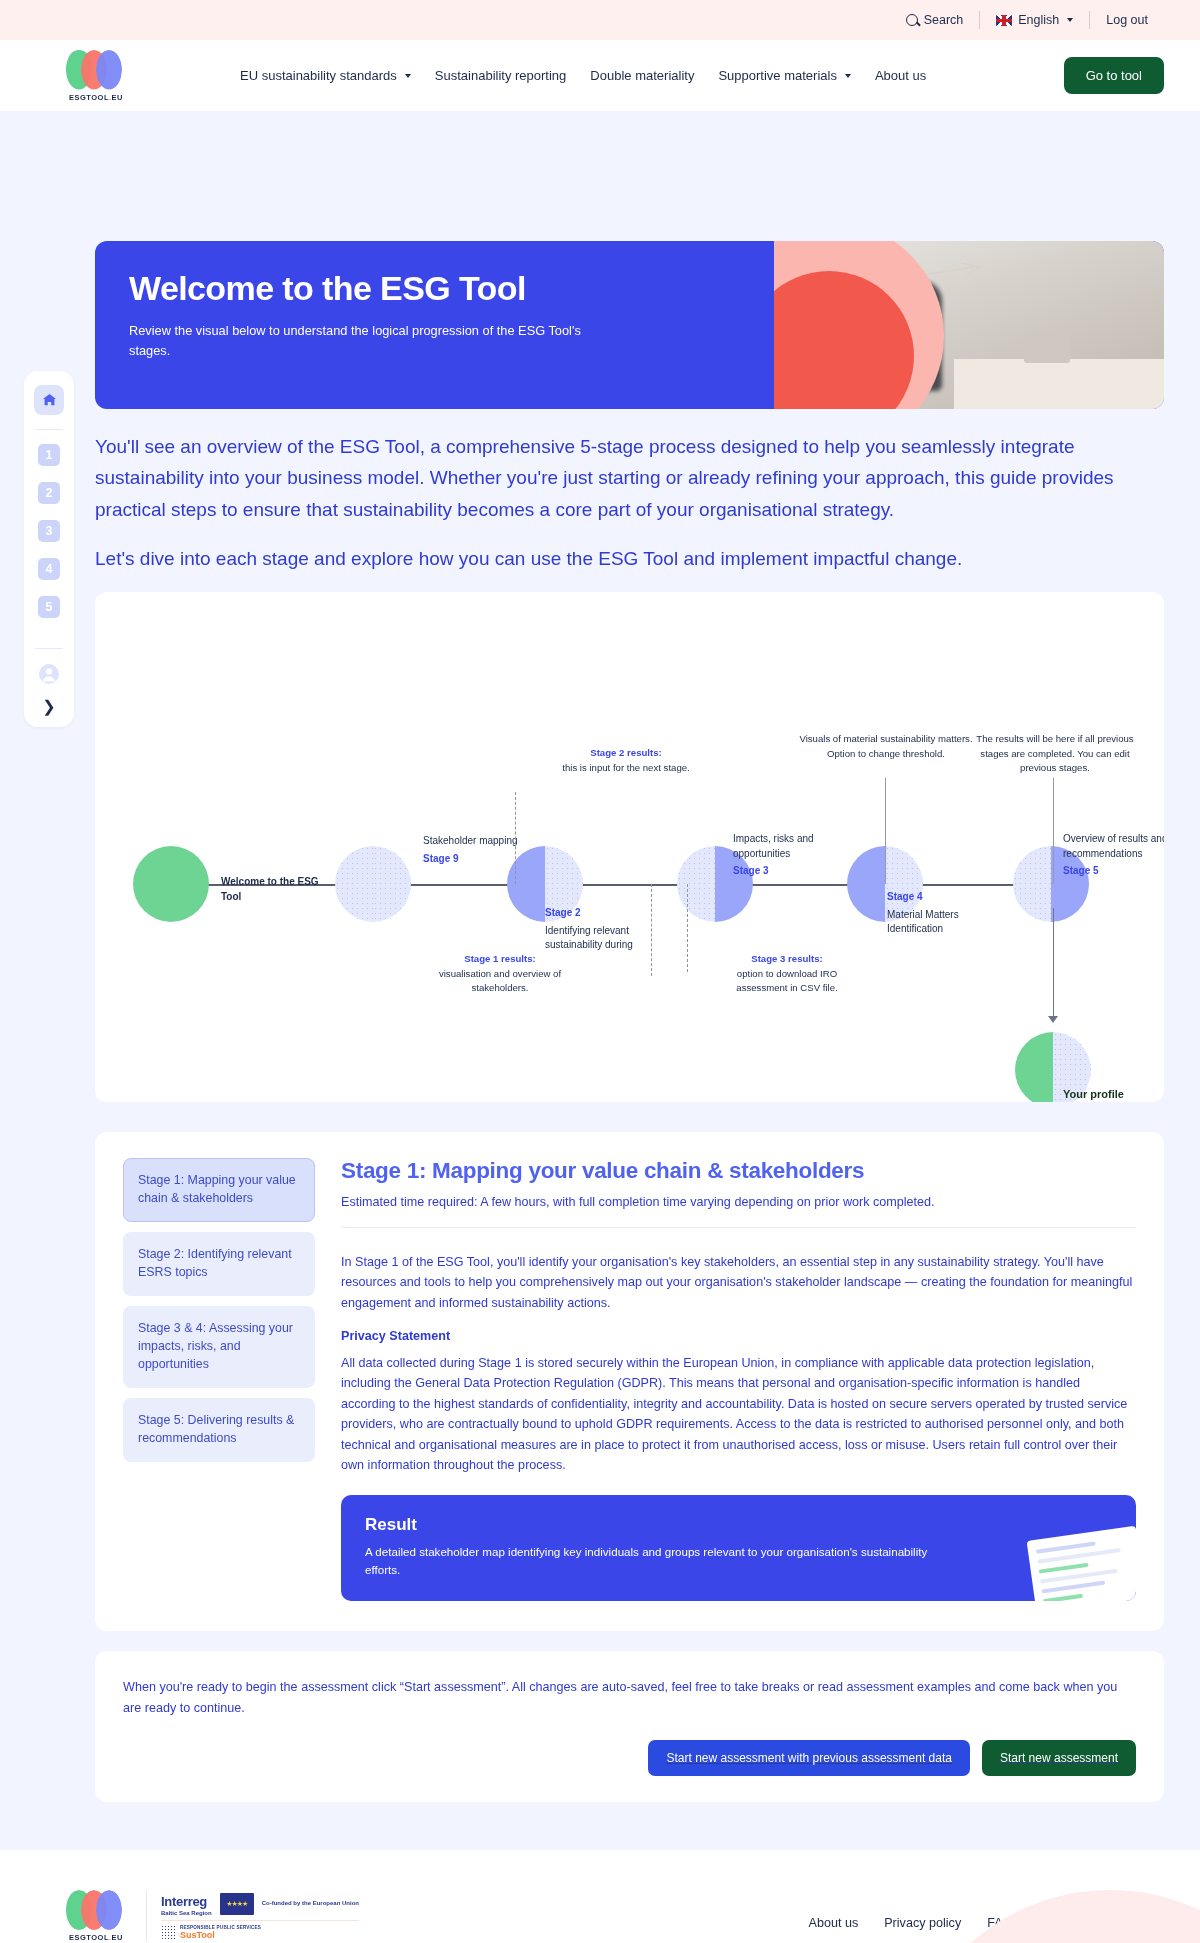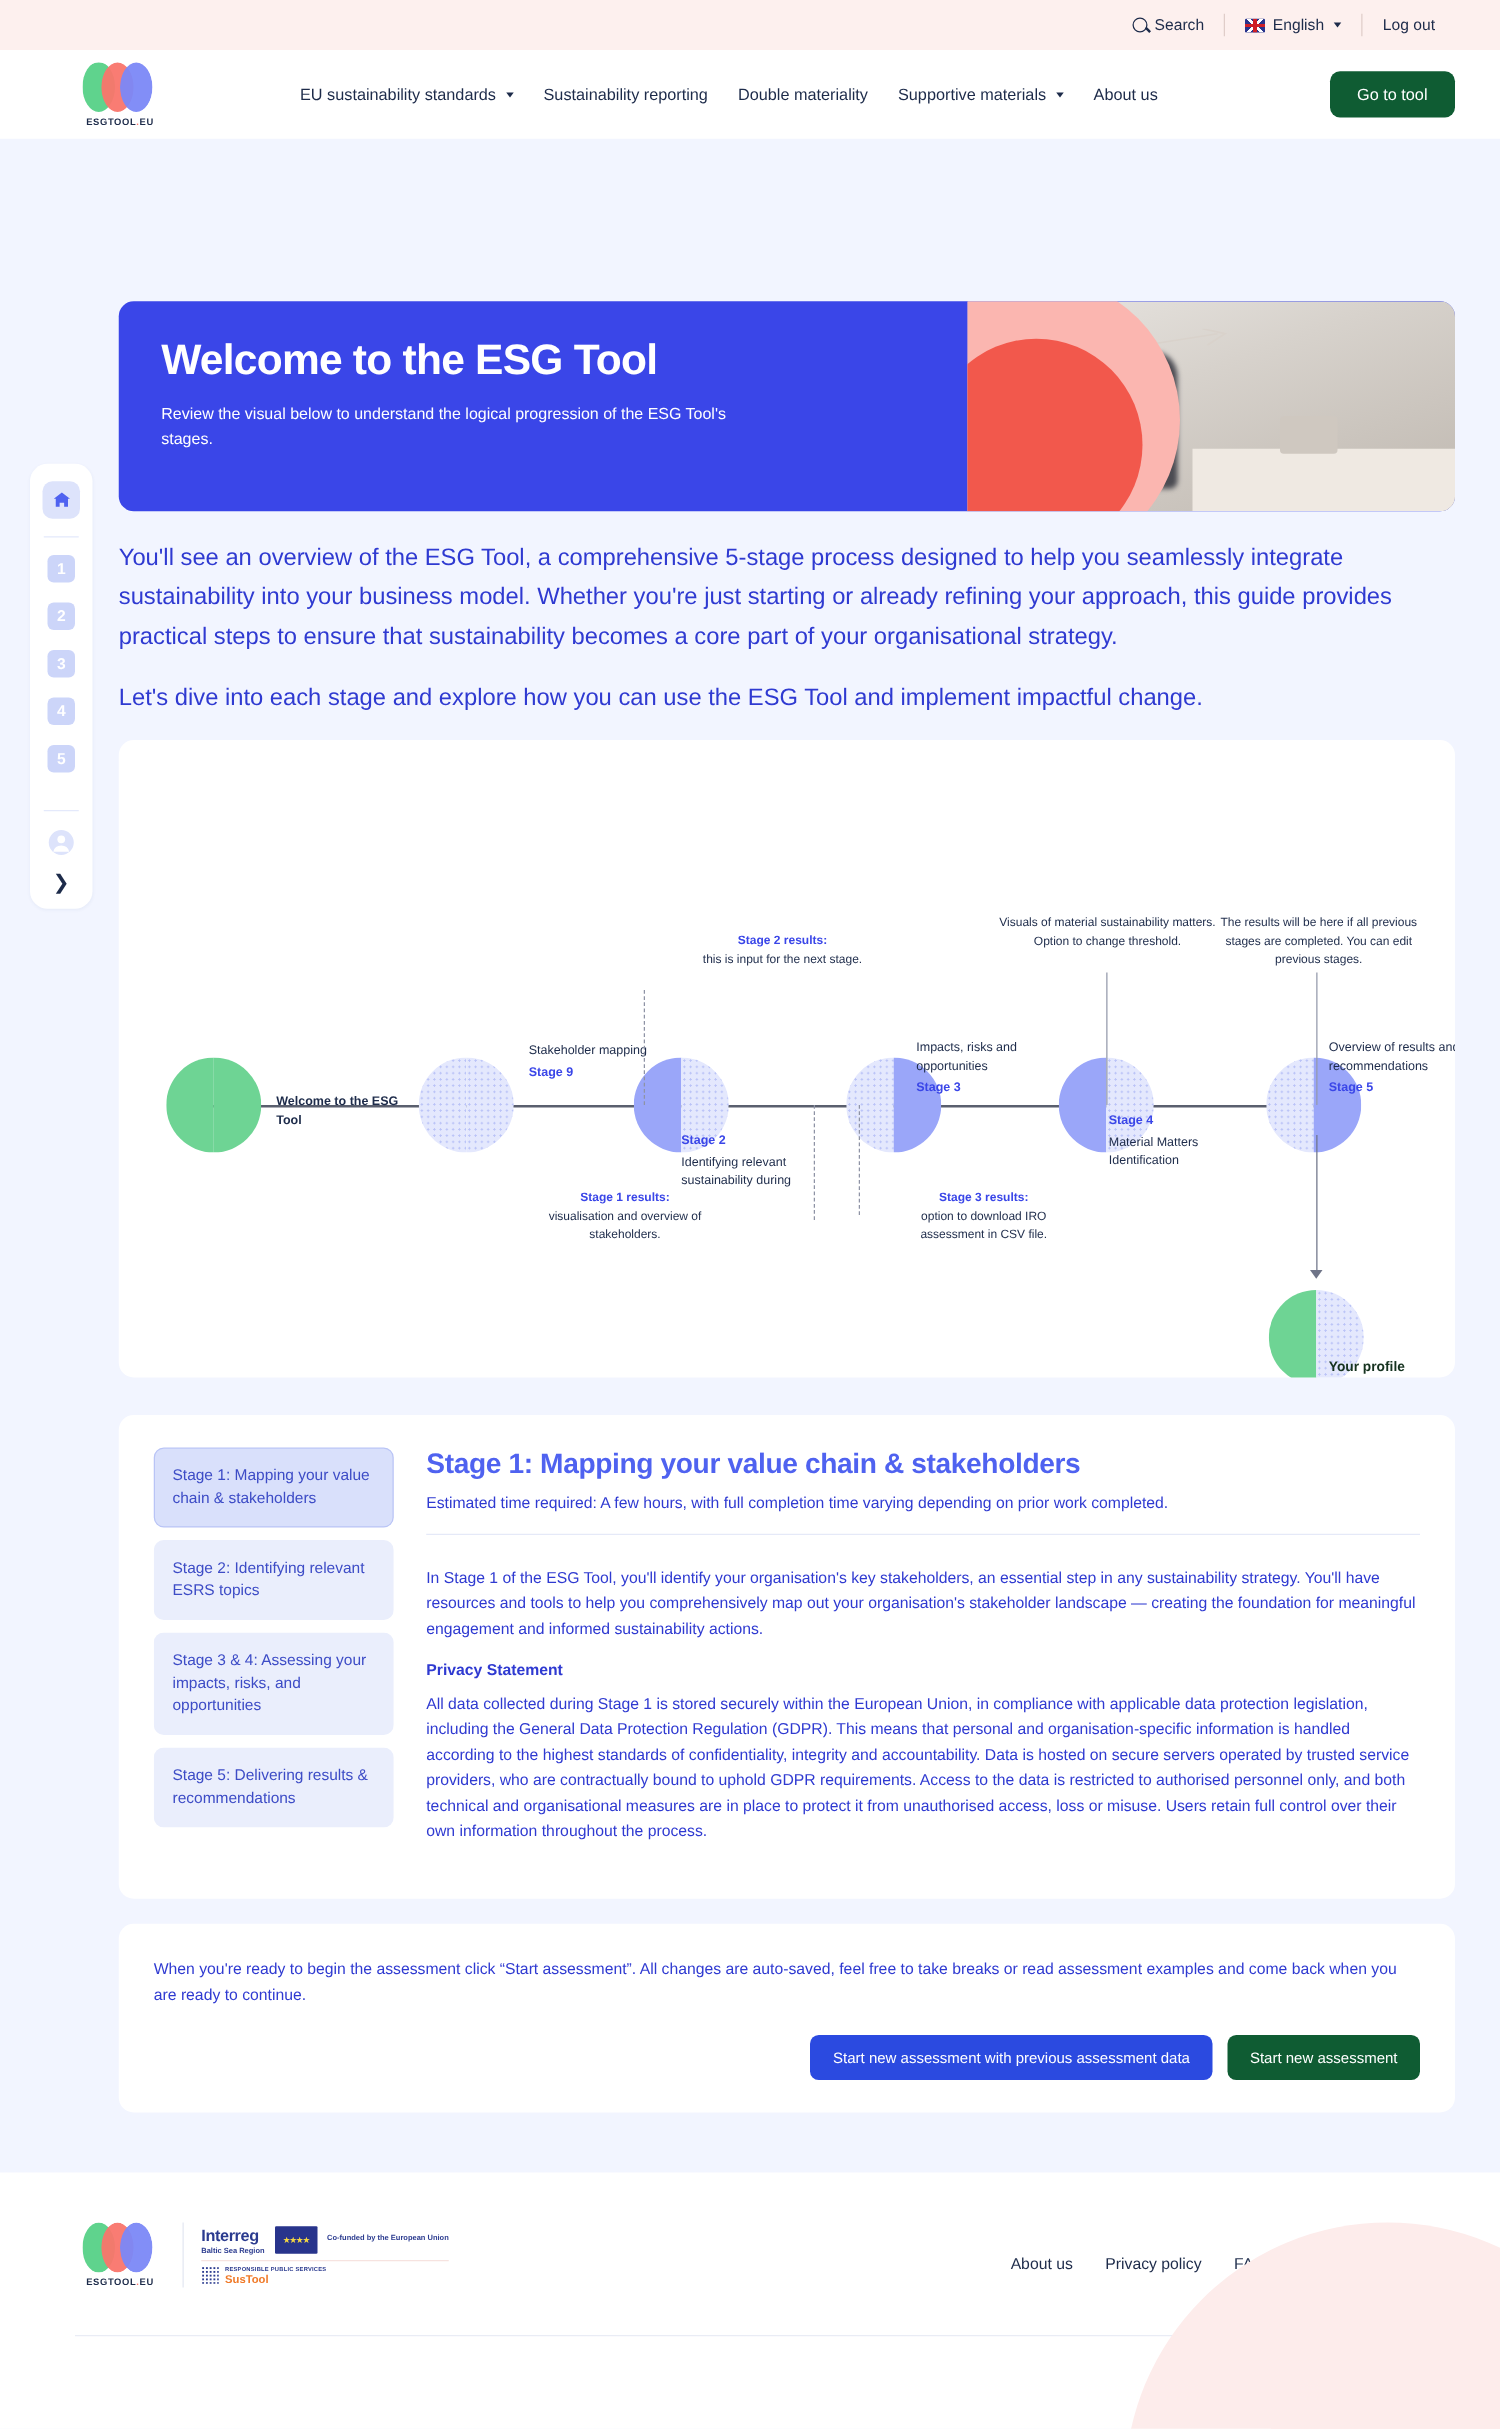--- a/index.html
+++ b/index.html
@@ -166,21 +166,21 @@
   }
   .result-banner h3 { margin:0 0 8px; color:#fff; font-size:17px; font-weight:800; }
   .result-banner p { margin:0; color:#fff; font-size:11.6px; line-height:1.55; max-width:600px; }
   .rb-art { position:absolute; right:-6px; bottom:-18px; width:110px; height:86px; transform:rotate(-8deg); }
   .rb-art .sheet { position:absolute; inset:0; background:#fff; border-radius:4px; }
   .rb-art .row { position:absolute; left:8px; height:4px; border-radius:2px; }
 
   
   .start-card { background:#fff; border-radius:12px; margin-top:20px; padding:26px 28px 26px; }
   .start-card p { font-size:12.6px; line-height:1.62; color:#2f3ad1; margin:0 0 22px; }
-  .start-btns { display:flex; justify-content:flex-end; gap:12px; }
+  .start-btns { display:flex; justify-content:flex-end; gap:12px;text-decoration:underline; }
   .btn { border:none; border-radius:7px; font-size:12px; padding:11px 18px; cursor:pointer; color:#fff; font-family:inherit; }
   .btn-blue { background:#2b4ae0; }
   .btn-green { background:#0f5c33; }
 
   
   .footer { background:#fff; margin-top:48px; padding:40px 60px 0; position:relative; overflow:hidden; height:260px;}
   .f-top { display:flex; align-items:flex-start; }
   .f-logos { display:flex; align-items:center; gap:14px; }
   .f-sep { width:1px; height:52px; background:#e4e7f2; }
   .eu-block { display:flex; flex-direction:column; gap:4px; }
@@ -413,20 +413,33 @@
       </div>
 
       <div class="detail-body">
         <h2 class="detail-title">Stage 1: Mapping your value chain &amp; stakeholders</h2>
         <p class="detail-est">Estimated time required: A few hours, with full completion time varying depending on prior work completed.</p>
         <div class="hr"></div>
         <p>In Stage 1 of the ESG Tool, you'll identify your organisation's key stakeholders, an essential step in any sustainability strategy. You'll have resources and tools to help you comprehensively map out your organisation's stakeholder landscape — creating the foundation for meaningful engagement and informed sustainability actions.</p>
         <h4>Privacy Statement</h4>
         <p>All data collected during Stage 1 is stored securely within the European Union, in compliance with applicable data protection legislation, including the General Data Protection Regulation (GDPR). This means that personal and organisation-specific information is handled according to the highest standards of confidentiality, integrity and accountability. Data is hosted on secure servers operated by trusted service providers, who are contractually bound to uphold GDPR requirements. Access to the data is restricted to authorised personnel only, and both technical and organisational measures are in place to protect it from unauthorised access, loss or misuse. Users retain full control over their own information throughout the process.</p>
 
+        <div class="result-banner">
+          <h3>Result</h3>
+          <p>A detailed stakeholder map identifying key individuals and groups relevant to your organisation's sustainability efforts.</p>
+          <div class="rb-art">
+            <div class="sheet"></div>
+            <div class="row" style="top:10px; width:60px; background:#cfd6f7;"></div>
+            <div class="row" style="top:20px; width:84px; background:#e6e9f8;"></div>
+            <div class="row" style="top:30px; width:50px; background:#8ee0ac;"></div>
+            <div class="row" style="top:40px; width:78px; background:#e6e9f8;"></div>
+            <div class="row" style="top:50px; width:64px; background:#cfd6f7;"></div>
+            <div class="row" style="top:60px; width:40px; background:#8ee0ac;"></div>
+          </div>
+        </div>
       </div>
     </div>
 
     <div class="start-card">
       <p>When you're ready to begin the assessment click “Start assessment”. All changes are auto-saved, feel free to take breaks or read assessment examples and come back when you are ready to continue.</p>
       <div class="start-btns">
         <button class="btn btn-blue">Start new assessment with previous assessment data</button>
         <button class="btn btn-green">Start new assessment</button>
       </div>
     </div>

